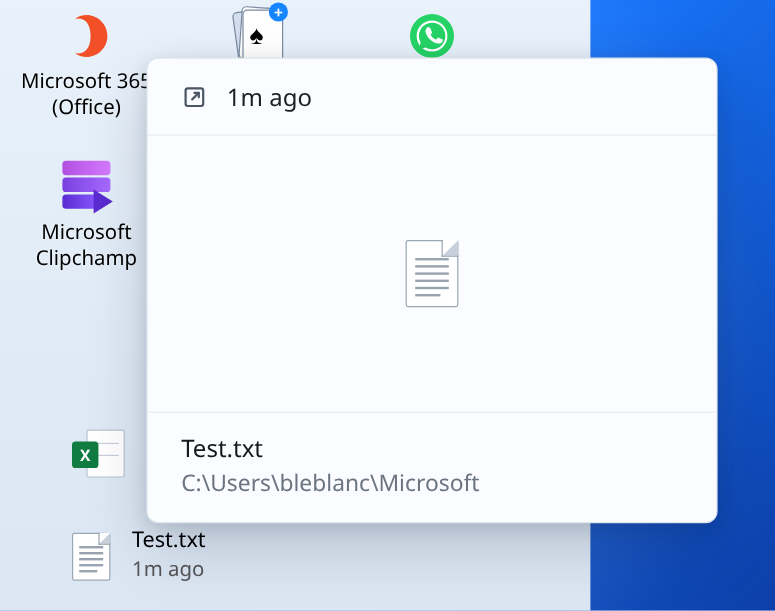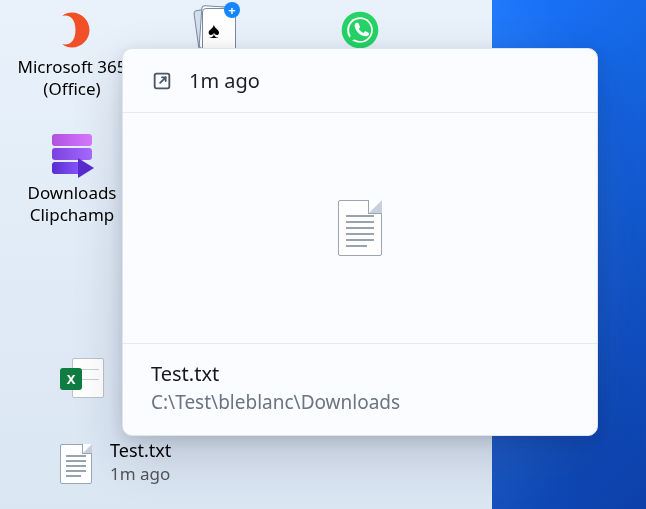--- a/index.html
+++ b/index.html
@@ -167,21 +167,21 @@
 
     <div class="desktop-icon clipchamp" style="margin-top:18px">
       <div class="glyph">
         <div class="cc">
           <div class="bar b1"></div>
           <div class="bar b2"></div>
           <div class="bar b3"></div>
           <div class="play"></div>
         </div>
       </div>
-      <div class="label">Downloads Clipchamp</div>
+      <div class="label">Microsoft Clipchamp</div>
     </div>
   </div>
 
   <div class="desktop-icon excel pos-excel">
     <div class="glyph">
       <div class="xf">
         <div class="page"></div>
         <div class="badge">X</div>
       </div>
     </div>
@@ -227,15 +227,15 @@
         <div class="dl d2"></div>
         <div class="dl d3"></div>
         <div class="dl d4"></div>
         <div class="dl d5"></div>
         <div class="dl d6"></div>
     </div>
   </div>
 
   <div class="pc-footer">
     <div class="fname">Test.txt</div>
-    <div class="fpath">C:\Test\bleblanc\Downloads</div>
+    <div class="fpath">C:\Users\bleblanc\Microsoft</div>
   </div>
 </div>
 
 </body></html>

